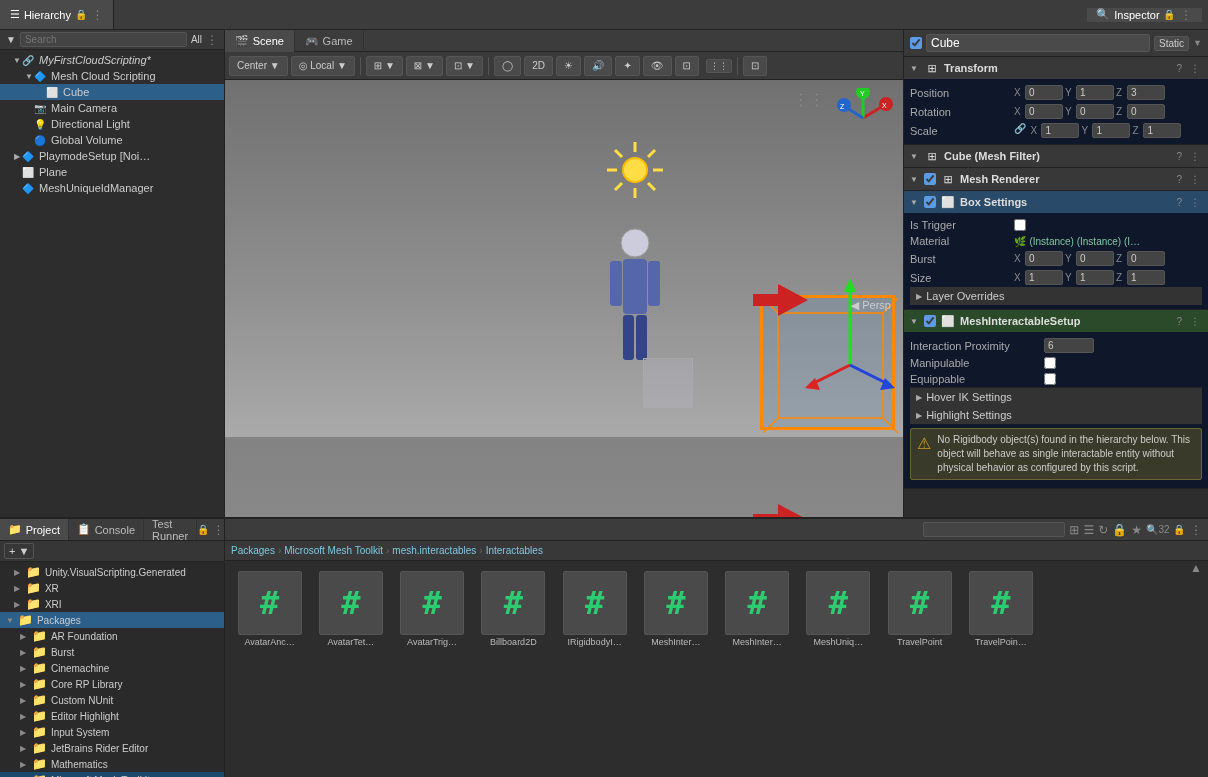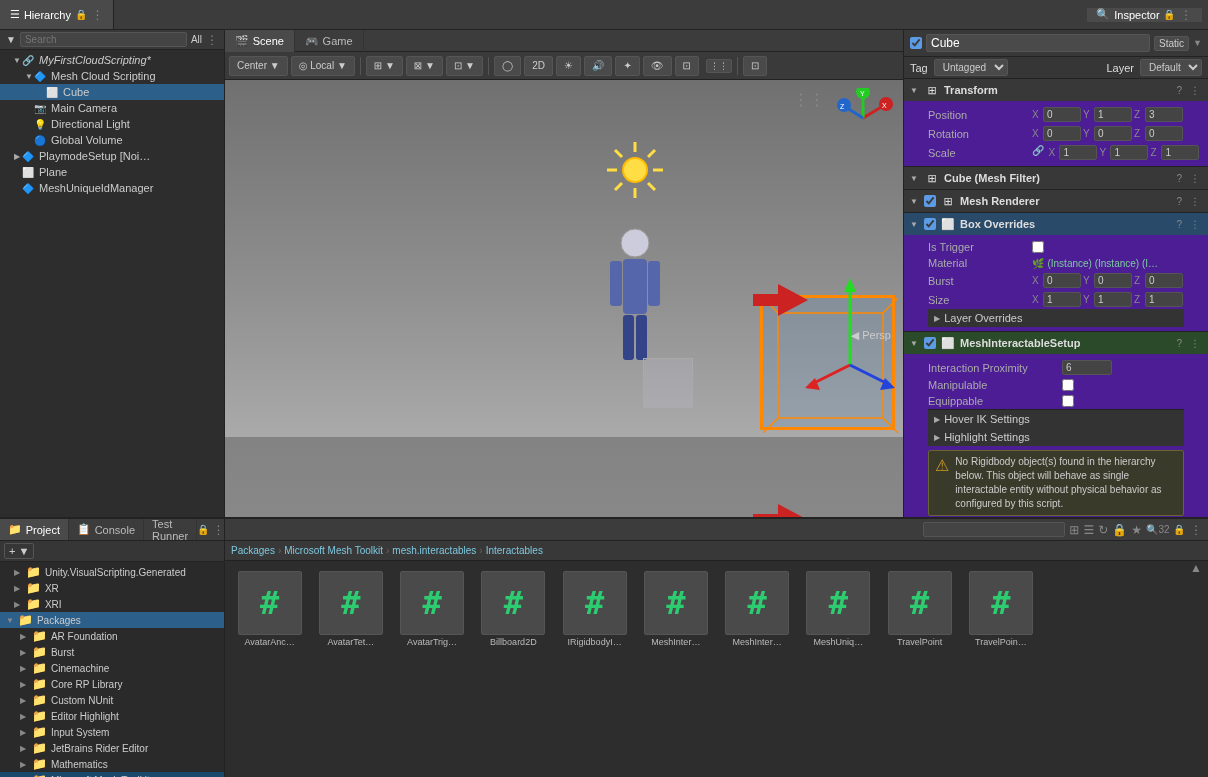--- a/index.html
+++ b/index.html
@@ -171,21 +171,20 @@
     }
     .scene-persp-label {
       position: absolute;
       right: 12px;
       top: 50%;
       color: #ccc;
       font-size: 11px;
       display: flex;
       align-items: center;
       gap: 4px;
-      margin-top: 30px;
     }
     .arrow-indicator {
       position: absolute;
       right: 100px;
       font-size: 36px;
       color: #cc2222;
     }
     .arrow-indicator.top { top: 200px; }
     .arrow-indicator.bottom { top: 420px; }
     .sun-icon {
@@ -301,22 +300,22 @@
       display: flex;
       gap: 4px;
     }
     .comp-btn {
       font-size: 10px;
       color: #888;
       cursor: pointer;
       padding: 0 2px;
     }
     .component-body {
-      padding: 4px 24px;
-      background: #4c1d95;
+      padding: 4px 6px;
+      background: #0f172a;
     }
     .prop-row {
       display: flex;
       align-items: center;
       padding: 2px 0;
       gap: 4px;
     }
     .prop-label {
       width: 100px;
       font-size: 11px;
@@ -837,31 +836,20 @@
   </div>
 
   <div class="inspector-panel">
 
     <div class="inspector-object-row">
       <input type="checkbox" class="checkbox-small" checked="" style="">
       <input class="object-name-input" type="text" value="Cube" style="">
       <button class="static-btn">Static</button>
       <span style="font-size:9px;color:#888;">▼</span>
     </div>
-    <div class="tag-row">
-      <span>Tag</span>
-      <select class="tag-select">
-        <option>Untagged</option>
-      </select>
-      <span style="flex:1;"></span>
-      <span>Layer</span>
-      <select class="tag-select">
-        <option>Default</option>
-      </select>
-    </div>
 
     <div class="component-section">
       <div class="component-header">
         <span class="component-arrow">▼</span>
         <span class="component-icon">⊞</span>
         <span class="component-title">Transform</span>
         <div class="component-btns">
           <span class="comp-btn">?</span>
           <span class="comp-btn">⋮</span>
         </div>
@@ -945,21 +933,21 @@
           <span class="comp-btn">⋮</span>
         </div>
       </div>
     </div>
 
     <div class="component-section">
       <div class="component-header box-collider-header">
         <span class="component-arrow">▼</span>
         <input type="checkbox" class="checkbox-small" checked="" style="">
         <span class="component-icon" style="color:#66bb66;">⬜</span>
-        <span class="component-title">Box Overrides</span>
+        <span class="component-title">Box Settings</span>
         <div class="component-btns">
           <span class="comp-btn">?</span>
           <span class="comp-btn">⋮</span>
         </div>
       </div>
       <div class="component-body">
         <div class="prop-row">
           <span class="prop-label">Is Trigger</span>
           <input type="checkbox" class="prop-checkbox" style="">
         </div>

